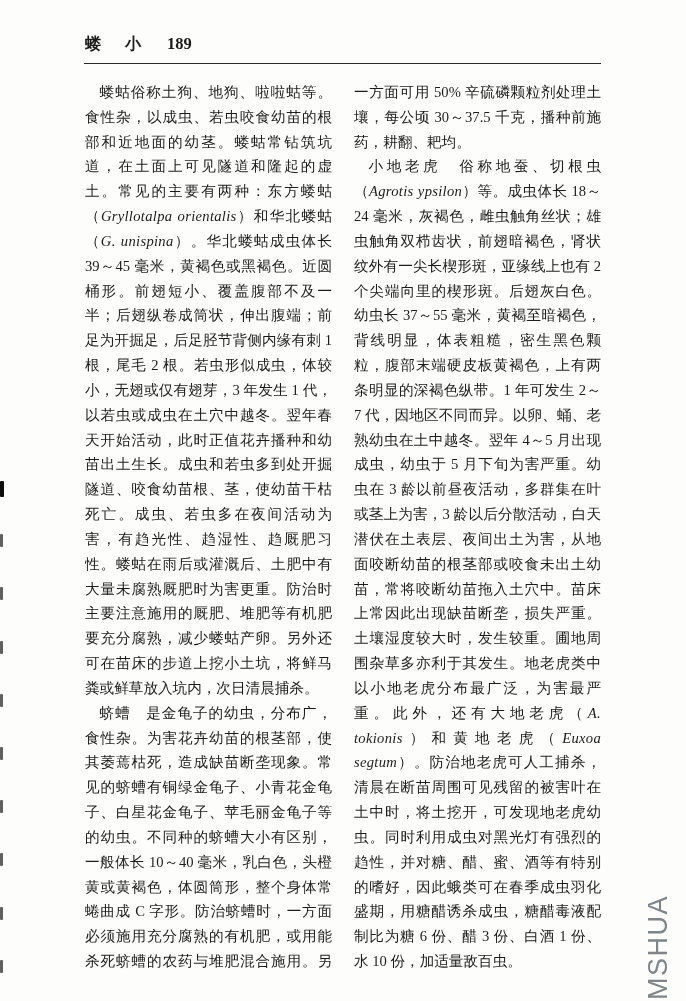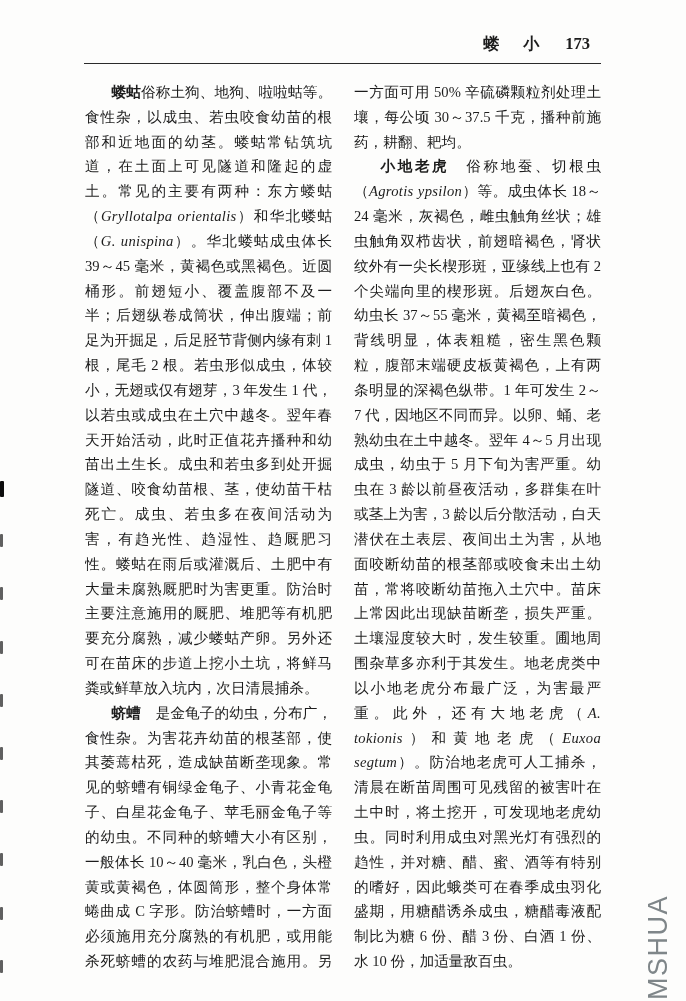--- a/index.html
+++ b/index.html
@@ -12,25 +12,24 @@
     width: 686px;
     height: 1001px;
     background: #fdfdfc;
     overflow: hidden;
     font-family: "Liberation Serif", "DejaVu Serif", serif;
     color: #1c1c1c;
   }
   .page-header {
     position: absolute;
     top: 34px;
-    left: 76px;
+    left: 85px;
     width: 516px;
     height: 24px;
     display: flex;
-    justify-content: flex-end;
     align-items: baseline;
   }
   .entry-range {
     font-size: 16px;
     font-weight: bold;
     letter-spacing: 4px;
     margin-right: 22px;
   }
   .page-number {
     font-size: 16.5px;
@@ -57,22 +56,21 @@
     font-size: 14.6px;
     line-height: 24.83px;
     text-align: justify;
     overflow: hidden;
   }
   .article p {
     margin: 0;
     text-indent: 1em;
   }
   .article b {
-    font-weight: bold;
-    margin-left: 12px;
+    font-weight: normal;
   }
   .article i {
     font-family: "Liberation Serif", "DejaVu Serif", serif;
     letter-spacing: 0.3px;
   }
   .watermark {
     position: absolute;
     left: 603px;
     top: 924px;
     width: 110px;
@@ -99,21 +97,21 @@
     background: #0d0d0d;
   }
 </style>
 </head>
 <body>
 
 <div class="page">
 
   <div class="page-header">
     <span class="entry-range">蝼　小</span>
-    <span class="page-number">173</span>
+    <span class="page-number">189</span>
   </div>
 
   <div class="header-rule"></div>
 
   <div class="article">
       <p><b>蝼蛄</b><span>俗称土狗、地狗、啦啦蛄等。食性杂，以成虫、若虫咬食幼苗的根部和近地面的幼茎。蝼蛄常钻筑坑道，在土面上可见隧道和隆起的虚土。常见的主要有两种：东方蝼蛄（</span><i>Gryllotalpa orientalis</i><span>）和华北蝼蛄（</span><i>G. unispina</i><span>）。华北蝼蛄成虫体长 39～45 毫米，黄褐色或黑褐色。近圆桶形。前翅短小、覆盖腹部不及一半；后翅纵卷成筒状，伸出腹端；前足为开掘足，后足胫节背侧内缘有刺 1 根，尾毛 2 根。若虫形似成虫，体较小，无翅或仅有翅芽，3 年发生 1 代，以若虫或成虫在土穴中越冬。翌年春天开始活动，此时正值花卉播种和幼苗出土生长。成虫和若虫多到处开掘隧道、咬食幼苗根、茎，使幼苗干枯死亡。成虫、若虫多在夜间活动为害，有趋光性、趋湿性、趋厩肥习性。蝼蛄在雨后或灌溉后、土肥中有大量未腐熟厩肥时为害更重。防治时主要注意施用的厩肥、堆肥等有机肥要充分腐熟，减少蝼蛄产卵。另外还可在苗床的步道上挖小土坑，将鲜马粪或鲜草放入坑内，次日清晨捕杀。</span></p>
       <p><b>蛴螬</b><span>　是金龟子的幼虫，分布广，食性杂。为害花卉幼苗的根茎部，使其萎蔫枯死，造成缺苗断垄现象。常见的蛴螬有铜绿金龟子、小青花金龟子、白星花金龟子、苹毛丽金龟子等的幼虫。不同种的蛴螬大小有区别，一般体长 10～40 毫米，乳白色，头橙黄或黄褐色，体圆筒形，整个身体常蜷曲成 C 字形。防治蛴螬时，一方面必须施用充分腐熟的有机肥，或用能杀死蛴螬的农药与堆肥混合施用。另一方面可用 50% 辛硫磷颗粒剂处理土壤，每公顷 30～37.5 千克，播种前施药，耕翻、耙均。</span></p>
       <p><b>小地老虎</b><span>　俗称地蚕、切根虫（</span><i>Agrotis ypsilon</i><span>）等。成虫体长 18～24 毫米，灰褐色，雌虫触角丝状；雄虫触角双栉齿状，前翅暗褐色，肾状纹外有一尖长楔形斑，亚缘线上也有 2 个尖端向里的楔形斑。后翅灰白色。幼虫长 37～55 毫米，黄褐至暗褐色，背线明显，体表粗糙，密生黑色颗粒，腹部末端硬皮板黄褐色，上有两条明显的深褐色纵带。1 年可发生 2～7 代，因地区不同而异。以卵、蛹、老熟幼虫在土中越冬。翌年 4～5 月出现成虫，幼虫于 5 月下旬为害严重。幼虫在 3 龄以前昼夜活动，多群集在叶或茎上为害，3 龄以后分散活动，白天潜伏在土表层、夜间出土为害，从地面咬断幼苗的根茎部或咬食未出土幼苗，常将咬断幼苗拖入土穴中。苗床上常因此出现缺苗断垄，损失严重。土壤湿度较大时，发生较重。圃地周围杂草多亦利于其发生。地老虎类中以小地老虎分布最广泛，为害最严重。此外，还有大地老虎（</span><i>A. tokionis</i><span>）和黄地老虎（</span><i>Euxoa segtum</i><span>）。防治地老虎可人工捕杀，清晨在断苗周围可见残留的被害叶在土中时，将土挖开，可发现地老虎幼虫。同时利用成虫对黑光灯有强烈的趋性，并对糖、醋、蜜、酒等有特别的嗜好，因此蛾类可在春季成虫羽化盛期，用糖醋诱杀成虫，糖醋毒液配制比为糖 6 份、醋 3 份、白酒 1 份、水 10 份，加适量敌百虫。</span></p>
     </div>
 

